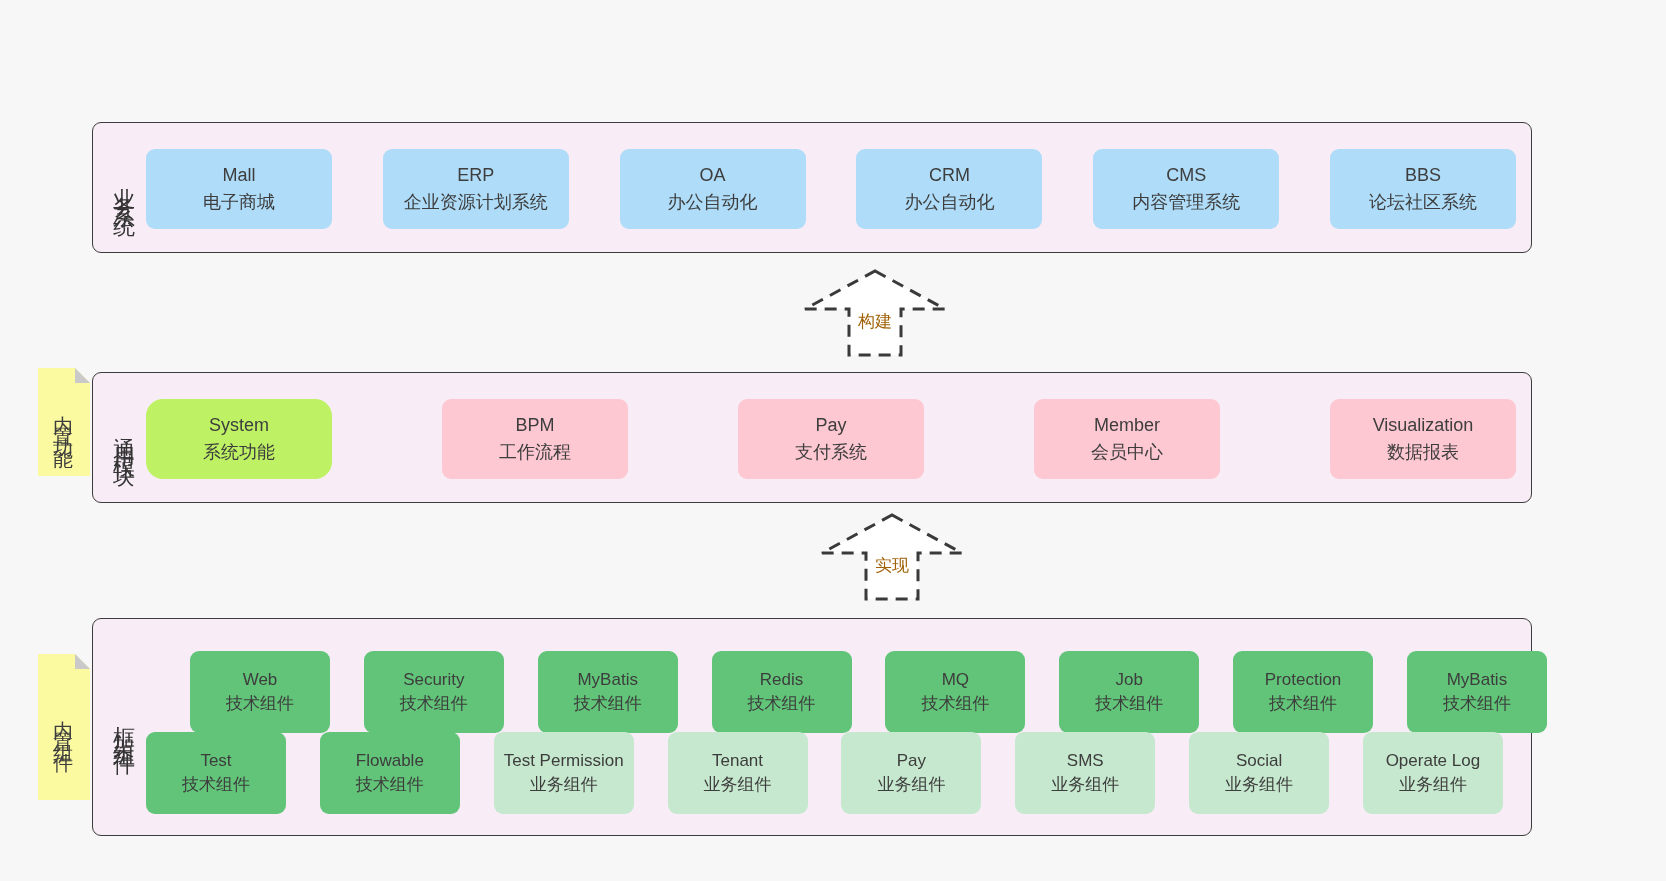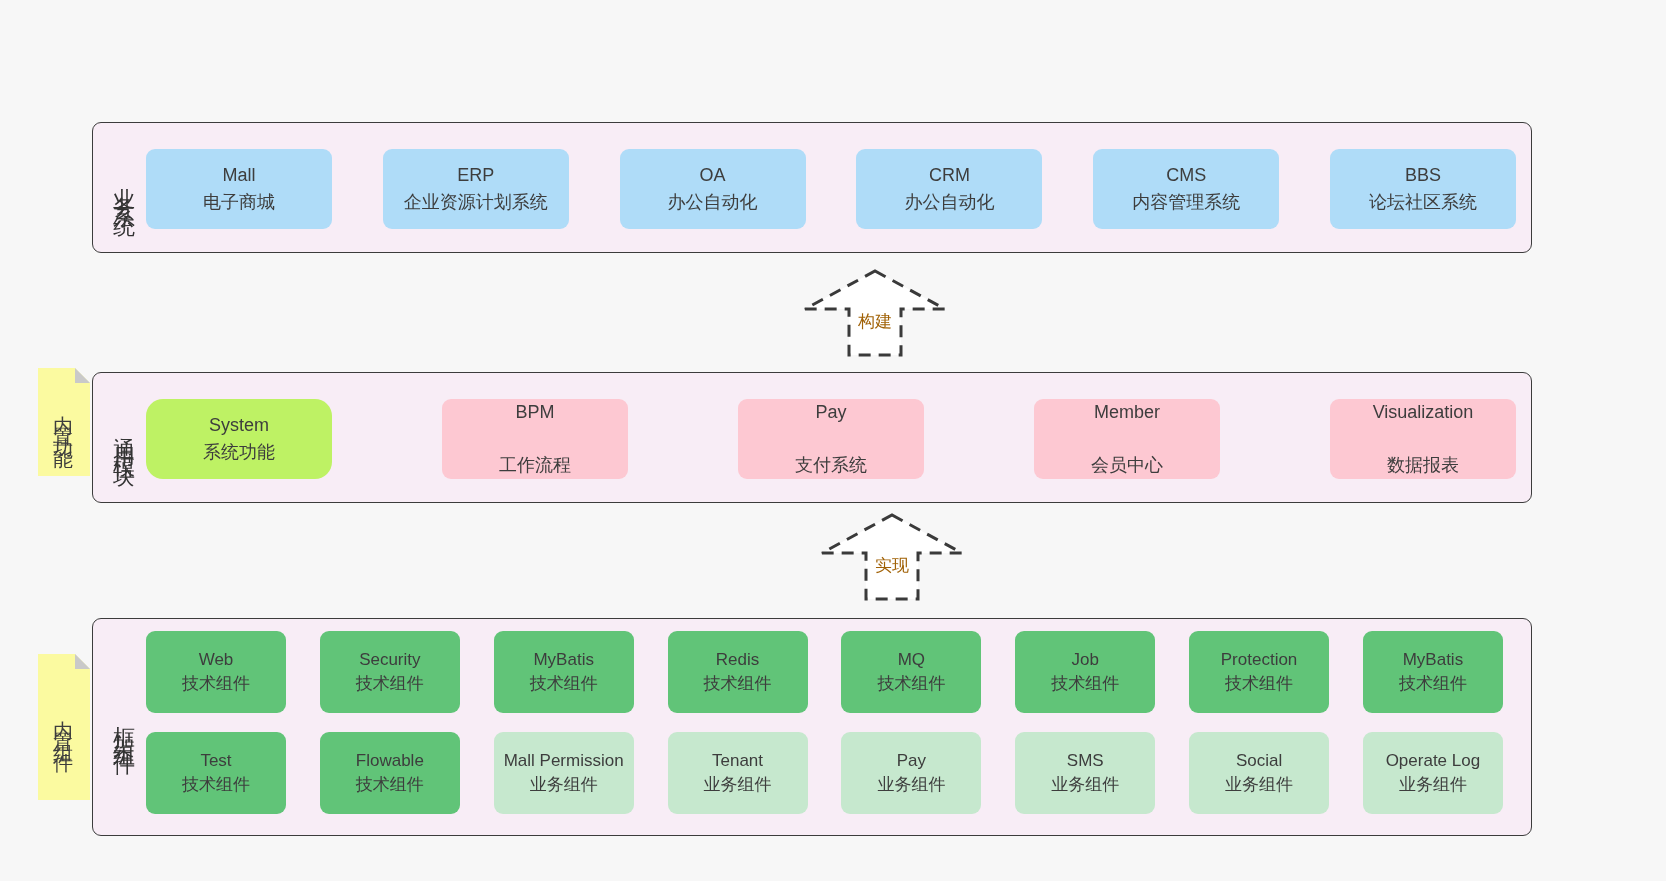--- a/index.html
+++ b/index.html
@@ -19,32 +19,32 @@
   .v-label {
     position:absolute; left:16px; top:50%; transform:translateY(-50%);
     writing-mode:vertical-rl; text-orientation:upright;
     font-size:22px; letter-spacing:9px; color:#333; white-space:nowrap;
   }
   .row { position:absolute; left:53px; display:flex; justify-content:space-between; }
   .row.r6 { width:1370px; }
   .row.r8 { width:1357px; }
   #panel-business .row { top:26px; }
   #panel-modules  .row { top:26px; }
-  #panel-components .row1 { top:12px; }
+  #panel-components .row1 { top:32px;margin-left:44px; }
   #panel-components .row2 { top:113px; }
 
   .box {
     border-radius:9px; display:flex; flex-direction:column;
     align-items:center; justify-content:center; text-align:center;
   }
   .box.w6 { width:186px; height:80px; font-size:18px; line-height:27px; }
   .box.w8 { width:140px; height:82px; font-size:17px; line-height:24px; padding:0 6px; box-sizing:border-box; }
   .blue   { background:#afdcf8; }
   .red    { background:#bef264;border-radius:17px; }
-  .pink   { background:#fdc8d2;justify-content:space-between; }
+  .pink   { background:#fdc8d2; }
   .gdark  { background:#61c478; }
   .glight { background:#c6e8ce; }
 
   .tab {
     position:absolute; left:38px; width:52px; background:#fbfaa0;
     clip-path:polygon(0 0, calc(100% - 15px) 0, 100% 15px, 100% 100%, 0 100%);
     display:flex; align-items:center; justify-content:center;
   }
   .tab::after {
     content:""; position:absolute; top:0; right:0;
@@ -189,21 +189,21 @@
   <div class="row r8 row2">
     <div class="box w8 gdark">
       <div>Test</div>
       <div>技术组件</div>
     </div>
     <div class="box w8 gdark">
       <div>Flowable</div>
       <div>技术组件</div>
     </div>
     <div class="box w8 glight">
-      <div>Mall Permission</div>
+      <div>Test Permission</div>
       <div>业务组件</div>
     </div>
     <div class="box w8 glight">
       <div>Tenant</div>
       <div>业务组件</div>
     </div>
     <div class="box w8 glight">
       <div>Pay</div>
       <div>业务组件</div>
     </div>

